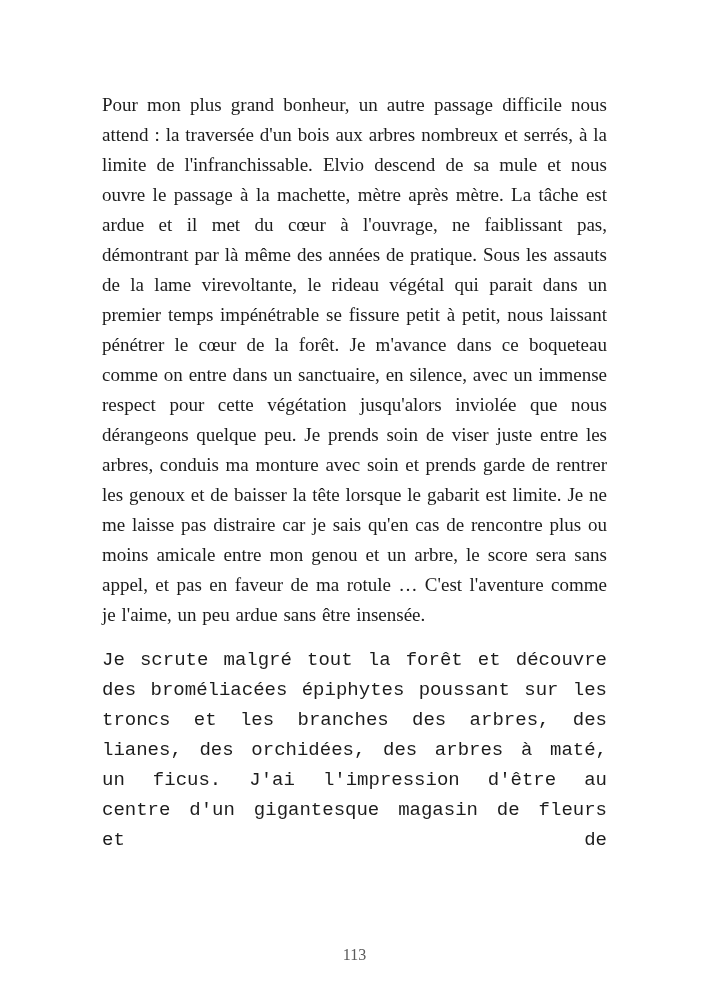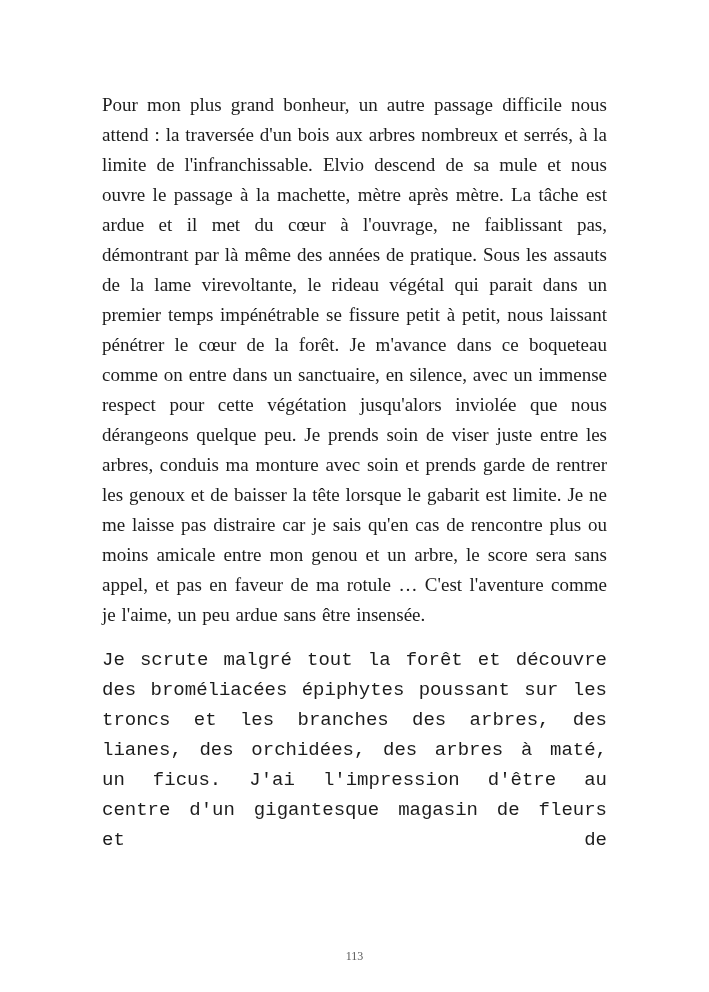--- a/index.html
+++ b/index.html
@@ -38,21 +38,21 @@
     margin-bottom: 0;
     font-family: Liberation Mono, monospace;
   }
 
   .page-number {
     position: absolute;
     left: 0;
     bottom: 36px;
     width: 100%;
     text-align: center;
-    font-size: 12px;
+    font-size: 16px;
     color: #5a5a5a;
   }
 </style>
 </head>
 <body>
 
 <div class="page">
   <div class="text-block">
     <p class="para">Pour mon plus grand bonheur, un autre passage difficile nous attend : la traversée d'un bois aux arbres nombreux et serrés, à la limite de l'infranchissable. Elvio descend de sa mule et nous ouvre le passage à la machette, mètre après mètre. La tâche est ardue et il met du cœur à l'ouvrage, ne faiblissant pas, démontrant par là même des années de pratique. Sous les assauts de la lame virevoltante, le rideau végétal qui parait dans un premier temps impénétrable se fissure petit à petit, nous laissant pénétrer le cœur de la forêt. Je m'avance dans ce boqueteau comme on entre dans un sanctuaire, en silence, avec un immense respect pour cette végétation jusqu'alors inviolée que nous dérangeons quelque peu. Je prends soin de viser juste entre les arbres, conduis ma monture avec soin et prends garde de rentrer les genoux et de baisser la tête lorsque le gabarit est limite. Je ne me laisse pas distraire car je sais qu'en cas de rencontre plus ou moins amicale entre mon genou et un arbre, le score sera sans appel, et pas en faveur de ma rotule … C'est l'aventure comme je l'aime, un peu ardue sans être insensée.</p>
     <p class="para continued">Je scrute malgré tout la forêt et découvre des broméliacées épiphytes poussant sur les troncs et les branches des arbres, des lianes, des orchidées, des arbres à maté, un ficus. J'ai l'impression d'être au centre d'un gigantesque magasin de fleurs et de</p>

